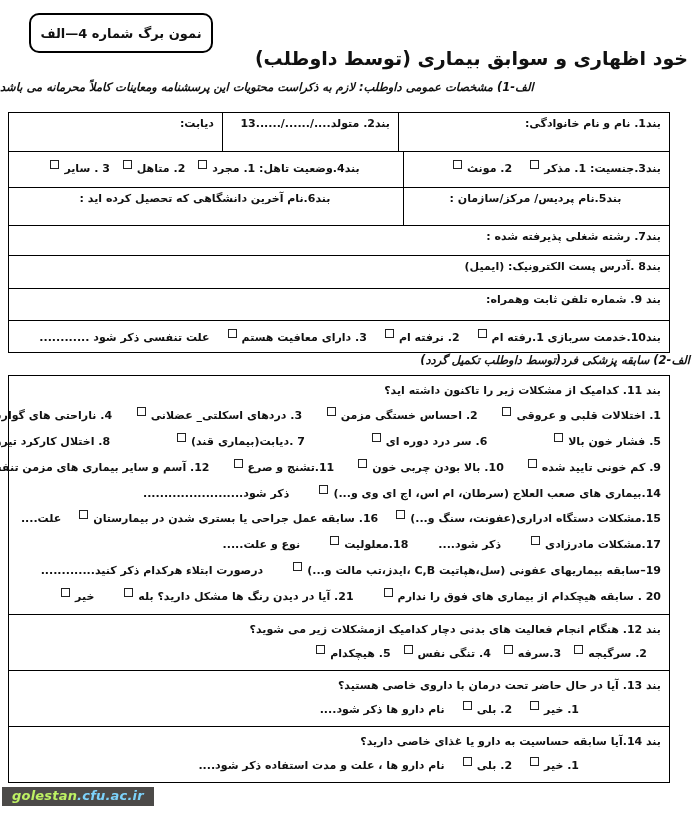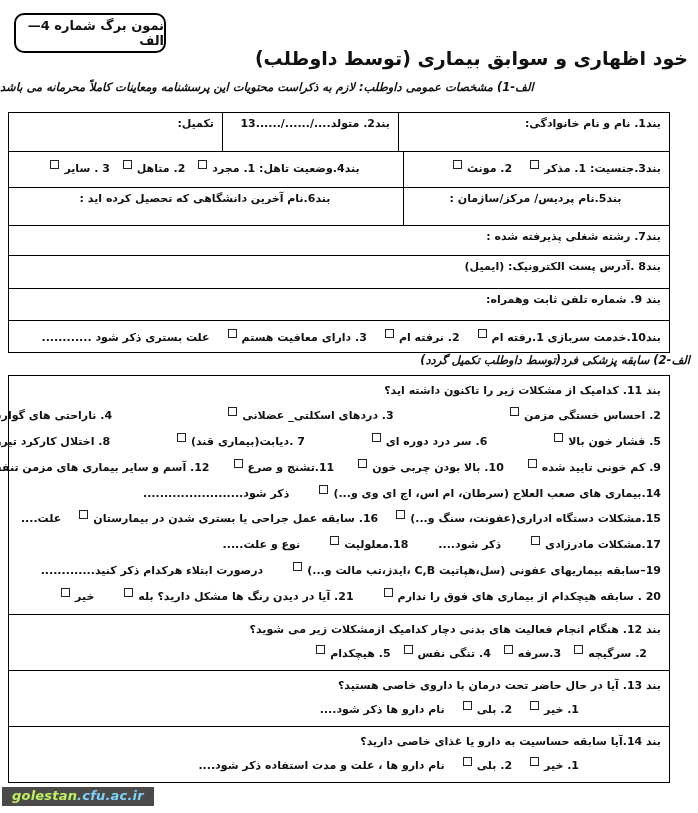--- a/index.html
+++ b/index.html
@@ -13,22 +13,22 @@
     position: relative;
     width: 698px; height: 813px;
     background: #ffffff;
     color: #111;
     font-weight: bold;
     font-size: 11px;
     overflow: hidden;
   }
   
   .stamp {
-    position: absolute; top: 13px; left: 14px;
-    width: 152px; height: 40px;
+    position: absolute; top: 13px; left: 29px;
+    width: 184px; height: 40px;
     border: 2px solid #000; border-radius: 10px;
     display: flex; align-items: center; justify-content: center;
     font-size: 13px;
   }
   .title {
     padding-top: 47px;
     text-align: right; padding-right: 10px;
     font-size: 19px;
   }
   .subtitle {
@@ -118,21 +118,21 @@
 
   <div class="tbl t1">
     <div class="trow r1">
       <div class="cell">
         <span>بند1.   نام و نام خانوادگی:</span>
       </div>
       <div class="cell">
         <span>بند2. متولد..../....../......13</span>
       </div>
       <div class="cell">
-        <span>تکمیل:</span>
+        <span>دیابت:</span>
       </div>
     </div>
     <div class="trow r2">
       <div class="cell">
         <div class="opt-line gap-md">
             <span class="seg"><span>بند3.جنسیت: 1. مذکر</span><span class="cbox"></span></span>
             <span class="seg"><span>2. مونث</span><span class="cbox"></span></span>
           </div>
       </div>
       <div class="cell center">
@@ -165,32 +165,33 @@
       <div class="cell">
         <span>بند 9. شماره تلفن ثابت وهمراه:</span>
       </div>
     </div>
     <div class="trow r7">
       <div class="cell">
         <div class="opt-line gap-md">
             <span class="seg"><span>بند10.خدمت سربازی 1.رفته ام</span><span class="cbox"></span></span>
             <span class="seg"><span>2.  نرفته ام</span><span class="cbox"></span></span>
             <span class="seg"><span>3. دارای معافیت هستم</span><span class="cbox"></span></span>
-            <span class="seg"><span>علت بستری ذکر شود ............</span></span>
+            <span class="seg"><span>علت تنفسی ذکر شود ............</span></span>
           </div>
       </div>
     </div>
   </div>
 
   <div class="section2-title">الف-2) سابقه پزشکی فرد(توسط داوطلب تکمیل گردد)</div>
 
   <div class="tbl t2">
     <div class="trow q q11">
       <div class="q-title">بند 11. کدامیک از مشکلات زیر را تاکنون داشته اید؟</div>
       <div class="opt-line spread">
+          <span class="seg"><span>1. اختلالات قلبی و عروقی</span><span class="cbox"></span></span>
           <span class="seg"><span>2. احساس خستگی مزمن</span><span class="cbox"></span></span>
           <span class="seg"><span>3. دردهای اسکلتی_ عضلانی</span><span class="cbox"></span></span>
           <span class="seg"><span>4. ناراحتی های گوارشی</span></span>
         </div>
       <div class="opt-line spread">
           <span class="seg"><span>5. فشار خون بالا</span><span class="cbox"></span></span>
           <span class="seg"><span>6. سر درد دوره ای</span><span class="cbox"></span></span>
           <span class="seg"><span>7 .دیابت(بیماری قند)</span><span class="cbox"></span></span>
           <span class="seg"><span>8. اختلال کارکرد تیروئید</span></span>
         </div>

